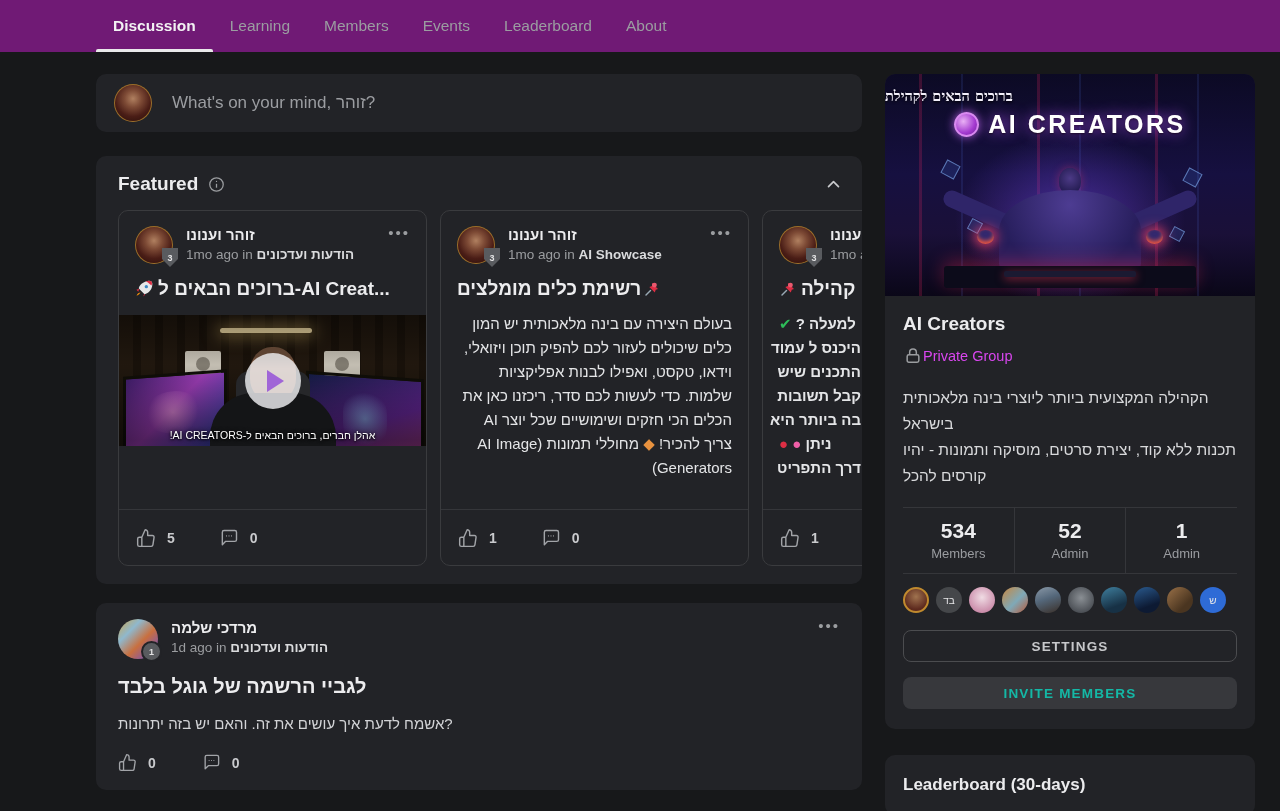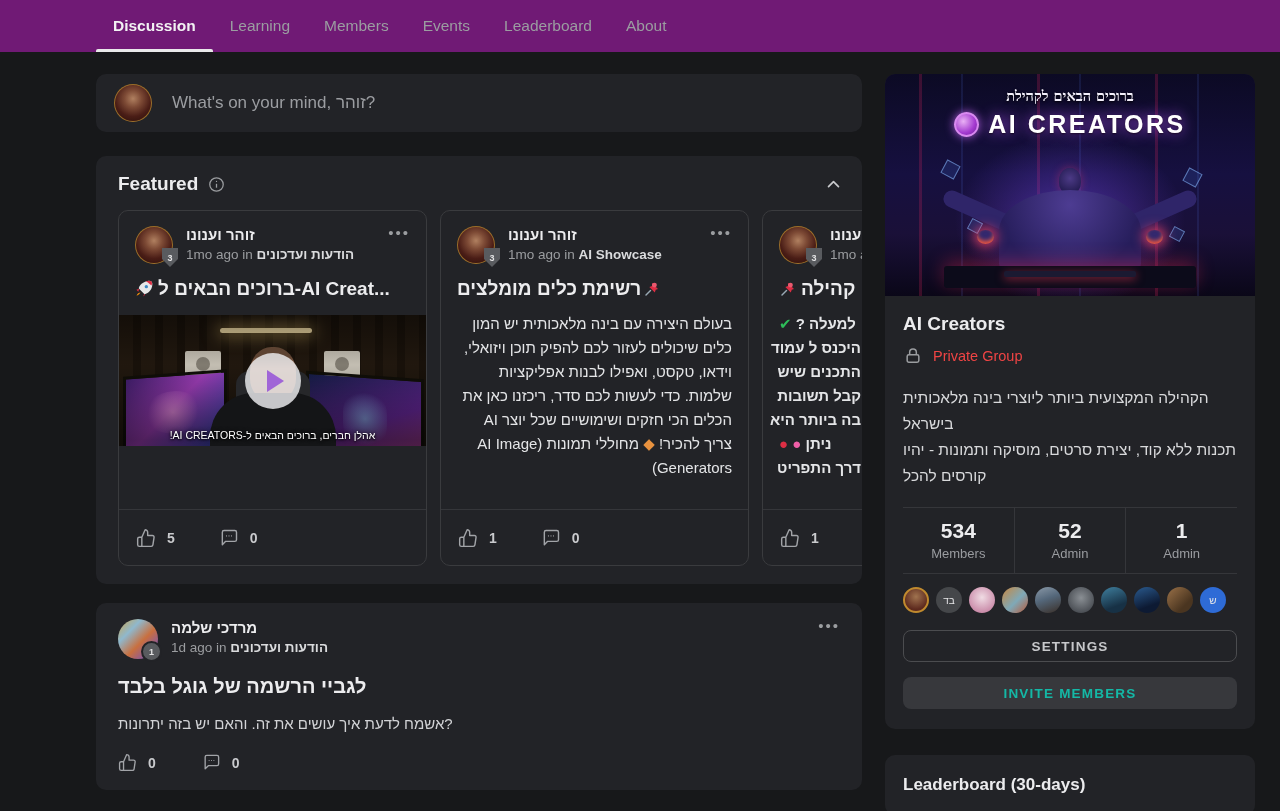--- a/index.html
+++ b/index.html
@@ -113,30 +113,30 @@
   .bn-body{position:absolute;left:50%;top:116px;width:142px;height:82px;margin-left:-71px;
       border-radius:58% 58% 10px 10px;background:radial-gradient(circle at 50% 18%,#4d3c92,#271e5c 72%);}
   .bn-arm{position:absolute;top:128px;width:74px;height:17px;border-radius:10px;background:#2f2569;}
   .bn-arm.l{left:56px;transform:rotate(24deg);} .bn-arm.r{right:56px;transform:rotate(-24deg);}
   .bn-hand{position:absolute;top:156px;width:17px;height:14px;border-radius:50%;background:#33286e;
       box-shadow:0 0 12px 3px rgba(255,70,100,.75), inset 0 -3px 4px rgba(255,90,60,.9);}
   .bn-hand.l{left:92px;} .bn-hand.r{right:92px;}
   .bn-desk{position:absolute;left:50%;bottom:8px;width:252px;height:22px;margin-left:-126px;border-radius:3px;
       background:#0c0b1a;box-shadow:0 -4px 18px rgba(255,45,85,.35);}
   .bn-kb{width:132px;height:6px;margin:5px auto 0;background:#1b1a32;border-radius:2px;box-shadow:0 2px 10px rgba(255,60,90,.55);}
-  .bn-text{position:absolute;top:13px;left:0;right:0;text-align:center;}
+  .bn-text{position:absolute;top:13px;left:0;right:0;text-align:left;}
   .bn-welcome{font-size:14.5px;font-weight:700;color:#f2effa;text-shadow:0 1px 3px #000;font-family:"DejaVu Serif","Liberation Serif",serif;}
   .bn-brand{margin-top:5px;display:flex;align-items:center;justify-content:center;gap:9px;
       font-size:25px;font-weight:800;letter-spacing:2.5px;color:#fff;
       text-shadow:0 0 14px rgba(185,85,255,.85),0 1px 2px #000;}
   .bn-logo{width:25px;height:25px;border-radius:50%;border:2px solid #d98af0;box-sizing:border-box;
       background:radial-gradient(circle at 35% 35%,#e9b0f5,#a43ad0 60%,#6e1f9a);box-shadow:0 0 10px rgba(205,105,255,.85);}
   .side-pad{padding:17px 18px 20px;}
   .grp-name{font-size:19px;font-weight:700;color:#ececee;}
-  .grp-priv{display:flex;align-items:center;gap:10px;margin-top:11px;color:#ef4444;font-size:14.5px;}
+  .grp-priv{display:flex;align-items:center;margin-top:11px;color:#d946ef;font-size:14.5px;}
   .grp-desc{margin-top:19px;font-size:15.5px;line-height:26px;color:#d8d9db;}
   .stats{display:flex;border-top:1px solid #35363a;border-bottom:1px solid #35363a;margin-top:18px;}
   .stat{flex:1;text-align:center;padding:11px 0 12px;}
   .stat + .stat{border-left:1px solid #35363a;}
   .stat-v{font-size:21px;font-weight:700;color:#ececee;}
   .stat-l{font-size:13px;color:#9a9ca0;margin-top:3px;}
   .av-row{display:flex;gap:7px;padding:13px 0 2px;}
   .av-sm{width:26px;height:26px;border-radius:50%;flex:0 0 auto;display:flex;align-items:center;justify-content:center;
          font-size:10px;color:#e8e8ea;cursor:pointer;box-sizing:border-box;}
   .btn{display:flex;align-items:center;justify-content:center;height:32px;border-radius:8px;

